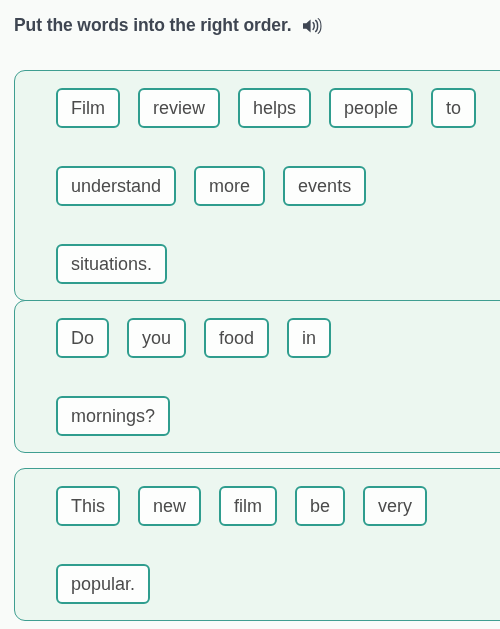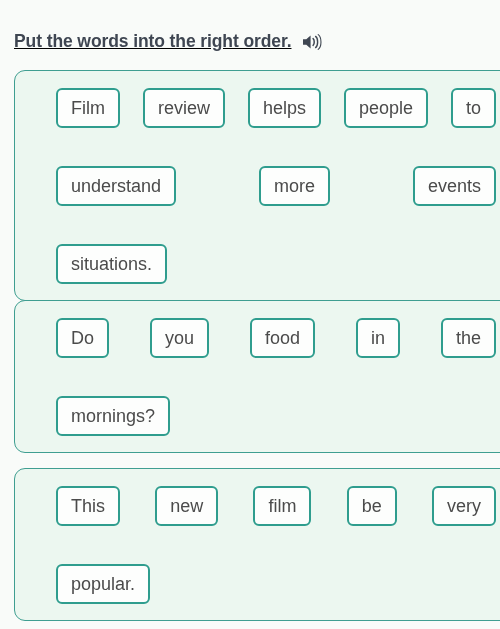--- a/index.html
+++ b/index.html
@@ -12,26 +12,25 @@
     background: #f9fbf9;
     font-family: "Liberation Sans", sans-serif;
     overflow: hidden;
     position: relative;
   }
 
   
   .title-row {
     position: absolute;
     left: 14px;
-    top: 28px;
+    top: 12px;
     display: flex;
     align-items: center;
     gap: 11px;
     height: 26px;
-    text-decoration: underline;
   }
   .title-text {
     font-size: 17.5px;
     font-weight: bold;
     color: #3f4652;
     letter-spacing: -0.1px;
     white-space: nowrap;
   }
   .speaker-icon {
     display: block;
@@ -53,21 +52,20 @@
   }
   .card-1 { top: 70px;  }
   .card-2 { top: 300px; }
   .card-3 { top: 468px; }
 
   .chip-rows {
     display: flex;
     flex-wrap: wrap;
     gap: 19px 18px;
     width: 440px;
-    justify-content: space-between;
   }
 
   .chip {
     box-sizing: border-box;
     height: 40px;
     display: flex;
     align-items: center;
     justify-content: center;
     padding: 0 13px;
     background: #fdfefd;
@@ -117,21 +115,20 @@
     <div class="chip">situations.</div>
   </div>
 </div>
 
 <div class="card card-2">
   <div class="chip-rows">
     <div class="chip">Do</div>
     <div class="chip">you</div>
     <div class="chip">food</div>
     <div class="chip">in</div>
-    <div class="chip">the</div>
     <div class="break"></div>
     <div class="chip">mornings?</div>
   </div>
 </div>
 
 <div class="card card-3">
   <div class="chip-rows">
     <div class="chip">This</div>
     <div class="chip">new</div>
     <div class="chip">film</div>

